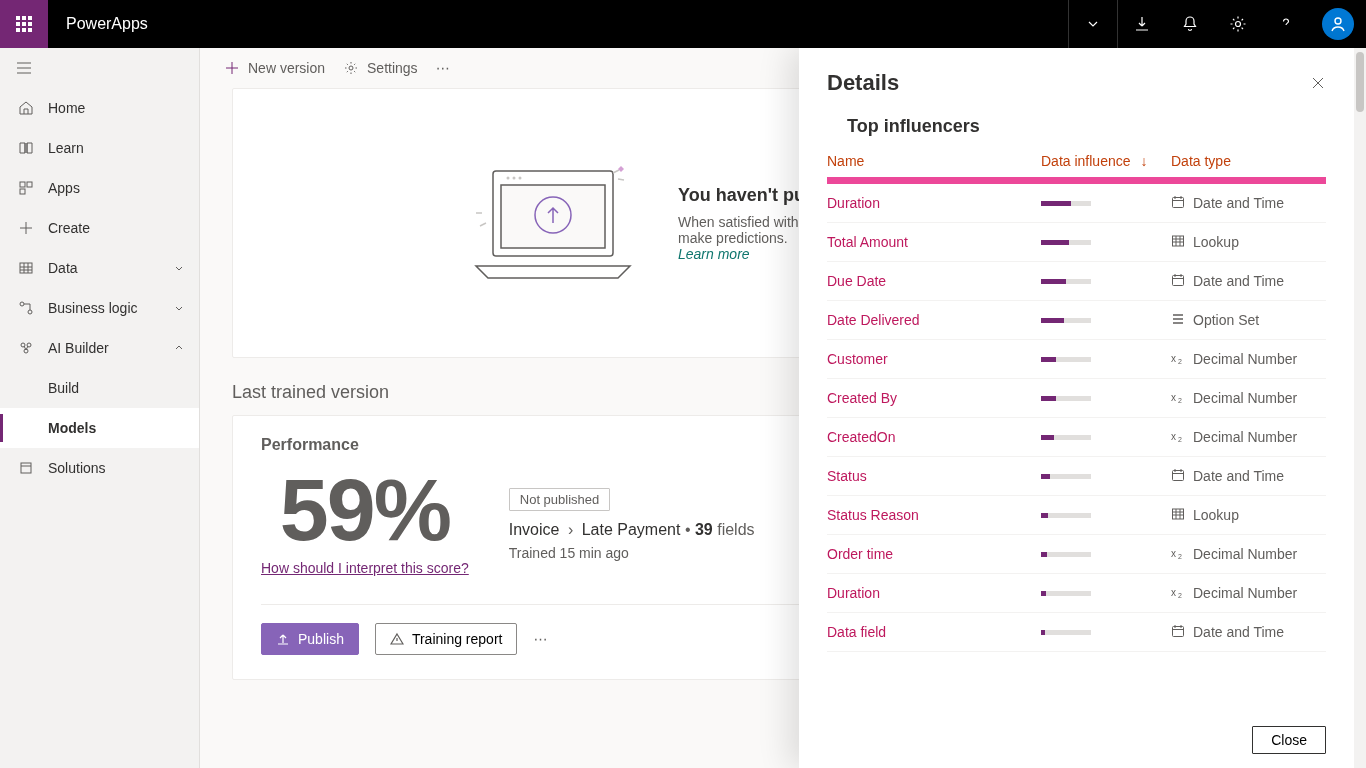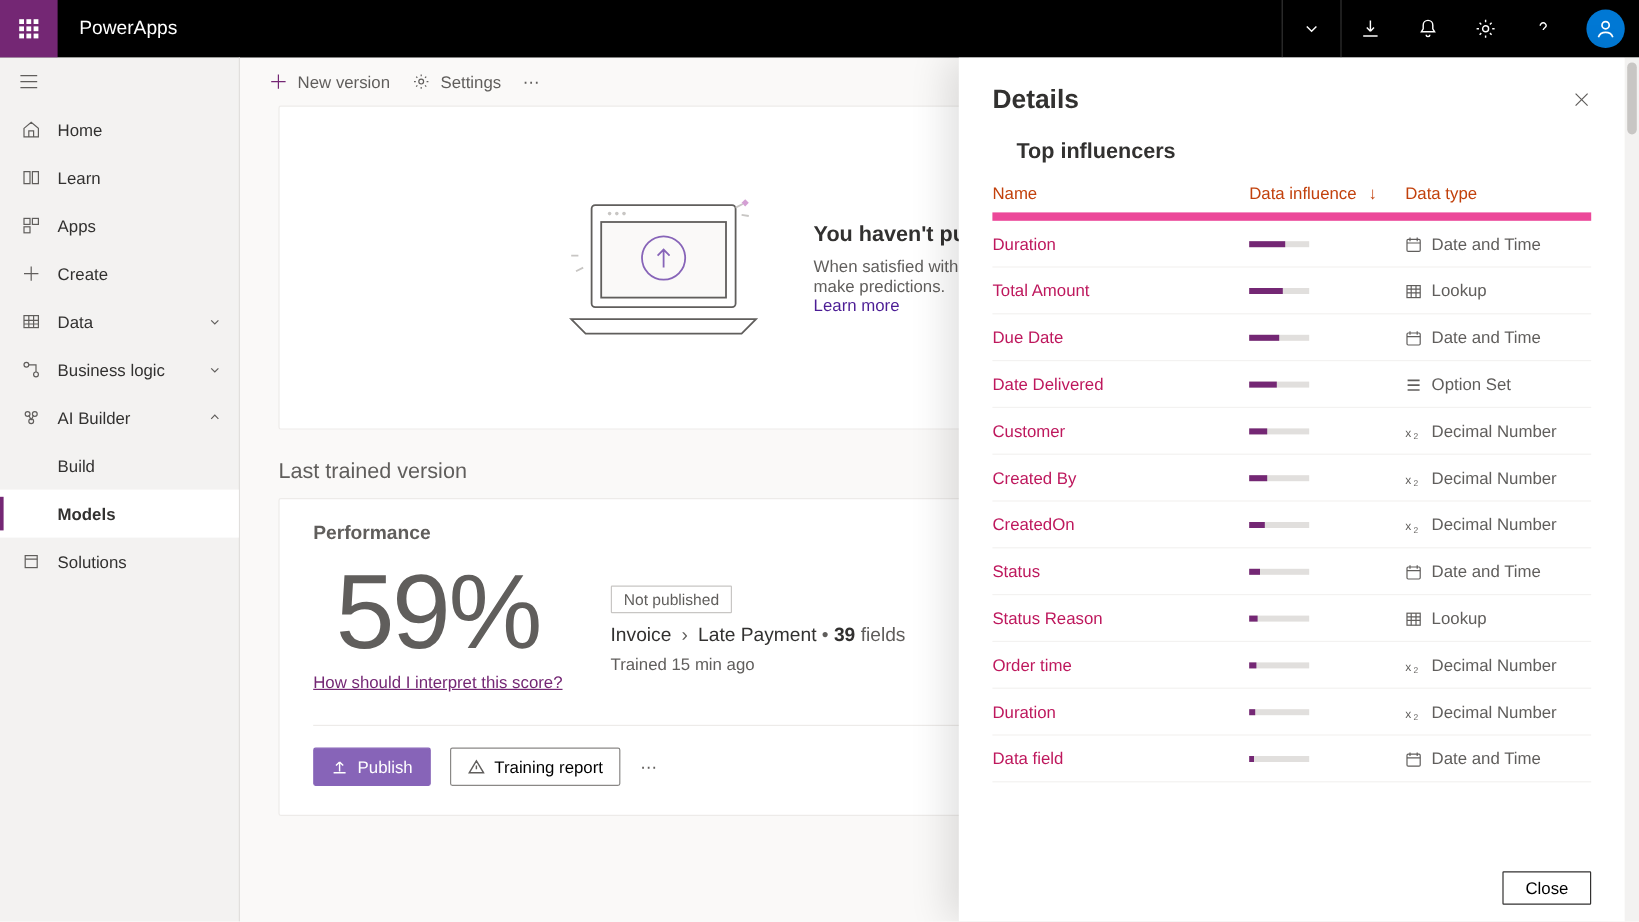--- a/index.html
+++ b/index.html
@@ -33,29 +33,29 @@
   .cmd-btn { display:flex; align-items:center; gap:8px; color:#605e5c; font-size:14px; }
   .cmd-btn.purple svg { stroke:#742774; }
   .more-dots { color:#605e5c; letter-spacing:2px; }
 
   .content { padding: 0 32px; }
   .card { background:#fff; border:1px solid #edebe9; border-radius:2px; }
 
   .publish-card { height:270px; display:flex; align-items:center; justify-content:center; gap:40px; margin-bottom:24px; }
   .publish-text { max-width:420px; color:#605e5c; }
   .publish-text h3 { color:#323130; font-size:18px; font-weight:600; margin-bottom:8px; }
-  .publish-text a { color:#4c1d95; text-decoration:none; }
+  .publish-text a { color:#0f766e; text-decoration:none;font-style:italic; }
 
   .section-title { font-size:18px; color:#605e5c; margin-bottom:12px; }
 
   .perf-card { padding:20px 28px 24px; }
   .perf-card h4 { font-size:16px; font-weight:600; color:#605e5c; margin-bottom:12px; }
   .perf-row { display:flex; align-items:flex-start; gap:40px; }
   .score-col { text-align:center; }
-  .score { font-size:88px; line-height:1; font-weight:400; color:#605e5c; letter-spacing:-2px; }
+  .score { font-size:88px; line-height:1; font-weight:700; color:#605e5c; letter-spacing:-2px; }
   .score-link { color:#742774; font-size:14px; margin-top:6px; display:block; }
   .status-col { padding-top:22px; }
   .badge { display:inline-block; border:1px solid #c8c6c4; padding:3px 10px; font-size:13px; color:#605e5c; border-radius:1px; margin-bottom:10px; }
   .breadcrumb-line { font-size:16px; color:#323130; margin-bottom:6px; }
   .breadcrumb-line .sep { color:#605e5c; margin:0 4px; }
   .breadcrumb-line .light { color:#605e5c; }
   .trained-time { color:#605e5c; font-size:14px; }
 
   .perf-actions { display:flex; align-items:center; gap:16px; margin-top:28px; border-top:1px solid #edebe9; padding-top:18px; }
   .btn { display:inline-flex; align-items:center; gap:8px; height:32px; padding:0 14px; font-size:14px; border-radius:2px; border:1px solid #8a8886; background:#fff; }
@@ -70,21 +70,21 @@
   .panel-sub { font-size:18px; font-weight:600; padding:10px 28px 8px;margin-left:20px; }
 
   .table { flex:1; overflow:hidden; padding:0 28px; }
   .thead, .trow { display:grid; grid-template-columns: 1fr 130px 155px; align-items:center; }
   .thead { border-bottom:7px solid #ec4899; padding:8px 0; font-size:14px; color:#c2410c; }
   .thead .th { font-weight:400; }
   .trow { padding:11px 0; border-bottom:1px solid #f3f2f1; }
   .trow .name { color:#be185d; }
   .bar-wrap { width:50px; height:5px; background:#e1dfdd; border-radius:0; position:relative; }
   .bar-fill { height:100%; background:#742774; }
-  .dtype { display:flex; align-items:flex-end; gap:8px; color:#605e5c; font-size:14px; }
+  .dtype { display:flex; align-items:flex-start; gap:8px; color:#605e5c; font-size:14px; }
   .dtype .ticon { width:14px; height:14px; display:flex; align-items:center; justify-content:center; }
 
   .panel-footer { padding:14px 28px; display:flex; justify-content:flex-end; border-top:0px solid #e1dfdd; }
   .close-btn { border:1px solid #323130; background:#fff; padding:5px 18px; font-size:14px; border-radius:1px; }
 
   svg { display:block; }
 </style>
 </head>
 <body>
 

